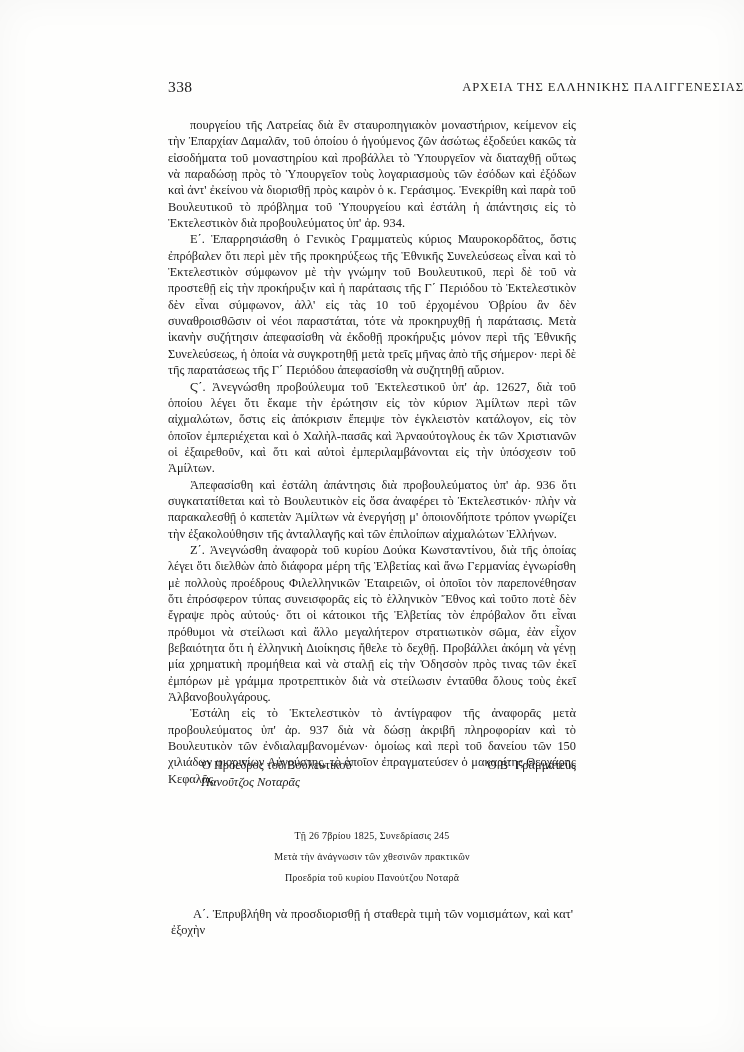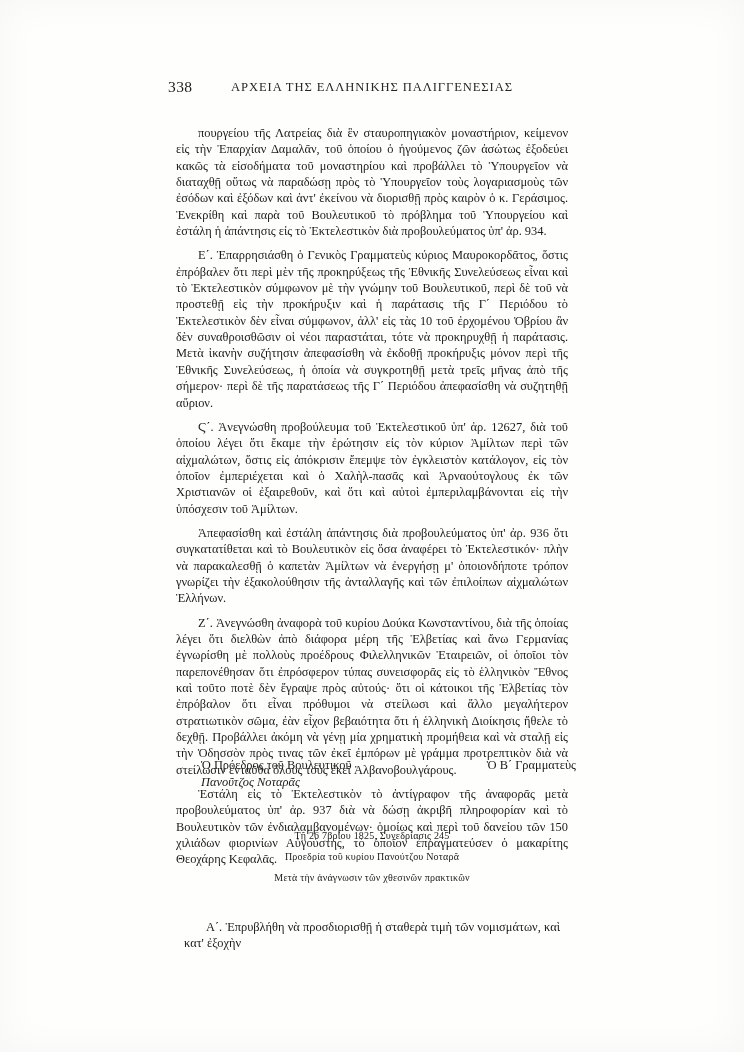--- a/index.html
+++ b/index.html
@@ -36,40 +36,40 @@
     top: 0;
     font-size: 15.5px;
     letter-spacing: 0.4px;
     color: #1d1d1d;
   }
   .running-title {
     position: absolute;
     left: 0;
     top: 2px;
     width: 744px;
-    text-align: center;
+    text-align: right;
     font-size: 12.6px;
     letter-spacing: 0.9px;
     color: #262626;
   }
   
   .body-block {
     position: absolute;
     left: 168px;
     top: 117px;
     width: 408px;
     font-size: 12.4px;
     line-height: 16.35px;
     text-align: justify;
     text-justify: inter-word;
     color: #1b1b1b;
     hyphens: none;
   }
   .body-block p {
-    margin: 8px;
+    margin: 0;
     text-indent: 22px;
   }
   
   .signatures {
     position: absolute;
     left: 168px;
     top: 757px;
     width: 408px;
     font-size: 12.4px;
     line-height: 16.5px;
@@ -105,21 +105,21 @@
   .trailing {
     position: absolute;
     left: 168px;
     top: 903px;
     width: 408px;
     font-size: 12.4px;
     line-height: 16.35px;
     text-align: justify;
   }
   .trailing p {
-    margin: 16px;
+    margin: 3px;
     text-indent: 22px;
   }
   
   .edge-shadow {
     position: absolute;
     left: 0; top: 0;
     width: 744px; height: 1052px;
     pointer-events: none;
     box-shadow: inset 0 0 42px rgba(0,0,0,0.035);
   }
@@ -148,22 +148,22 @@
       <span>Ὁ Πρόεδρος τοῦ Βουλευτικοῦ</span>
       <span class="sig-line2">Πανοῦτζος Νοταρᾶς</span>
     </div>
     <div class="sig-right">
       <span>Ὁ Β΄ Γραμματεὺς</span>
     </div>
   </div>
 
   <div class="session">
     <div>Τῇ 26 7βρίου 1825, Συνεδρίασις 245</div>
+    <div>Μετὰ τὴν ἀνάγνωσιν τῶν χθεσινῶν πρακτικῶν</div>
     <div>Προεδρία τοῦ κυρίου Πανούτζου Νοταρᾶ</div>
-    <div>Μετὰ τὴν ἀνάγνωσιν τῶν χθεσινῶν πρακτικῶν</div>
   </div>
 
   <div class="trailing">
     <p>Α΄. Ἐπρυβλήθη νὰ προσδιορισθῇ ἡ σταθερὰ τιμὴ τῶν νομισμάτων, καὶ κατ' ἐξοχὴν</p>
   </div>
 
   <div class="edge-shadow"></div>
 </div>
 
 </body></html>

